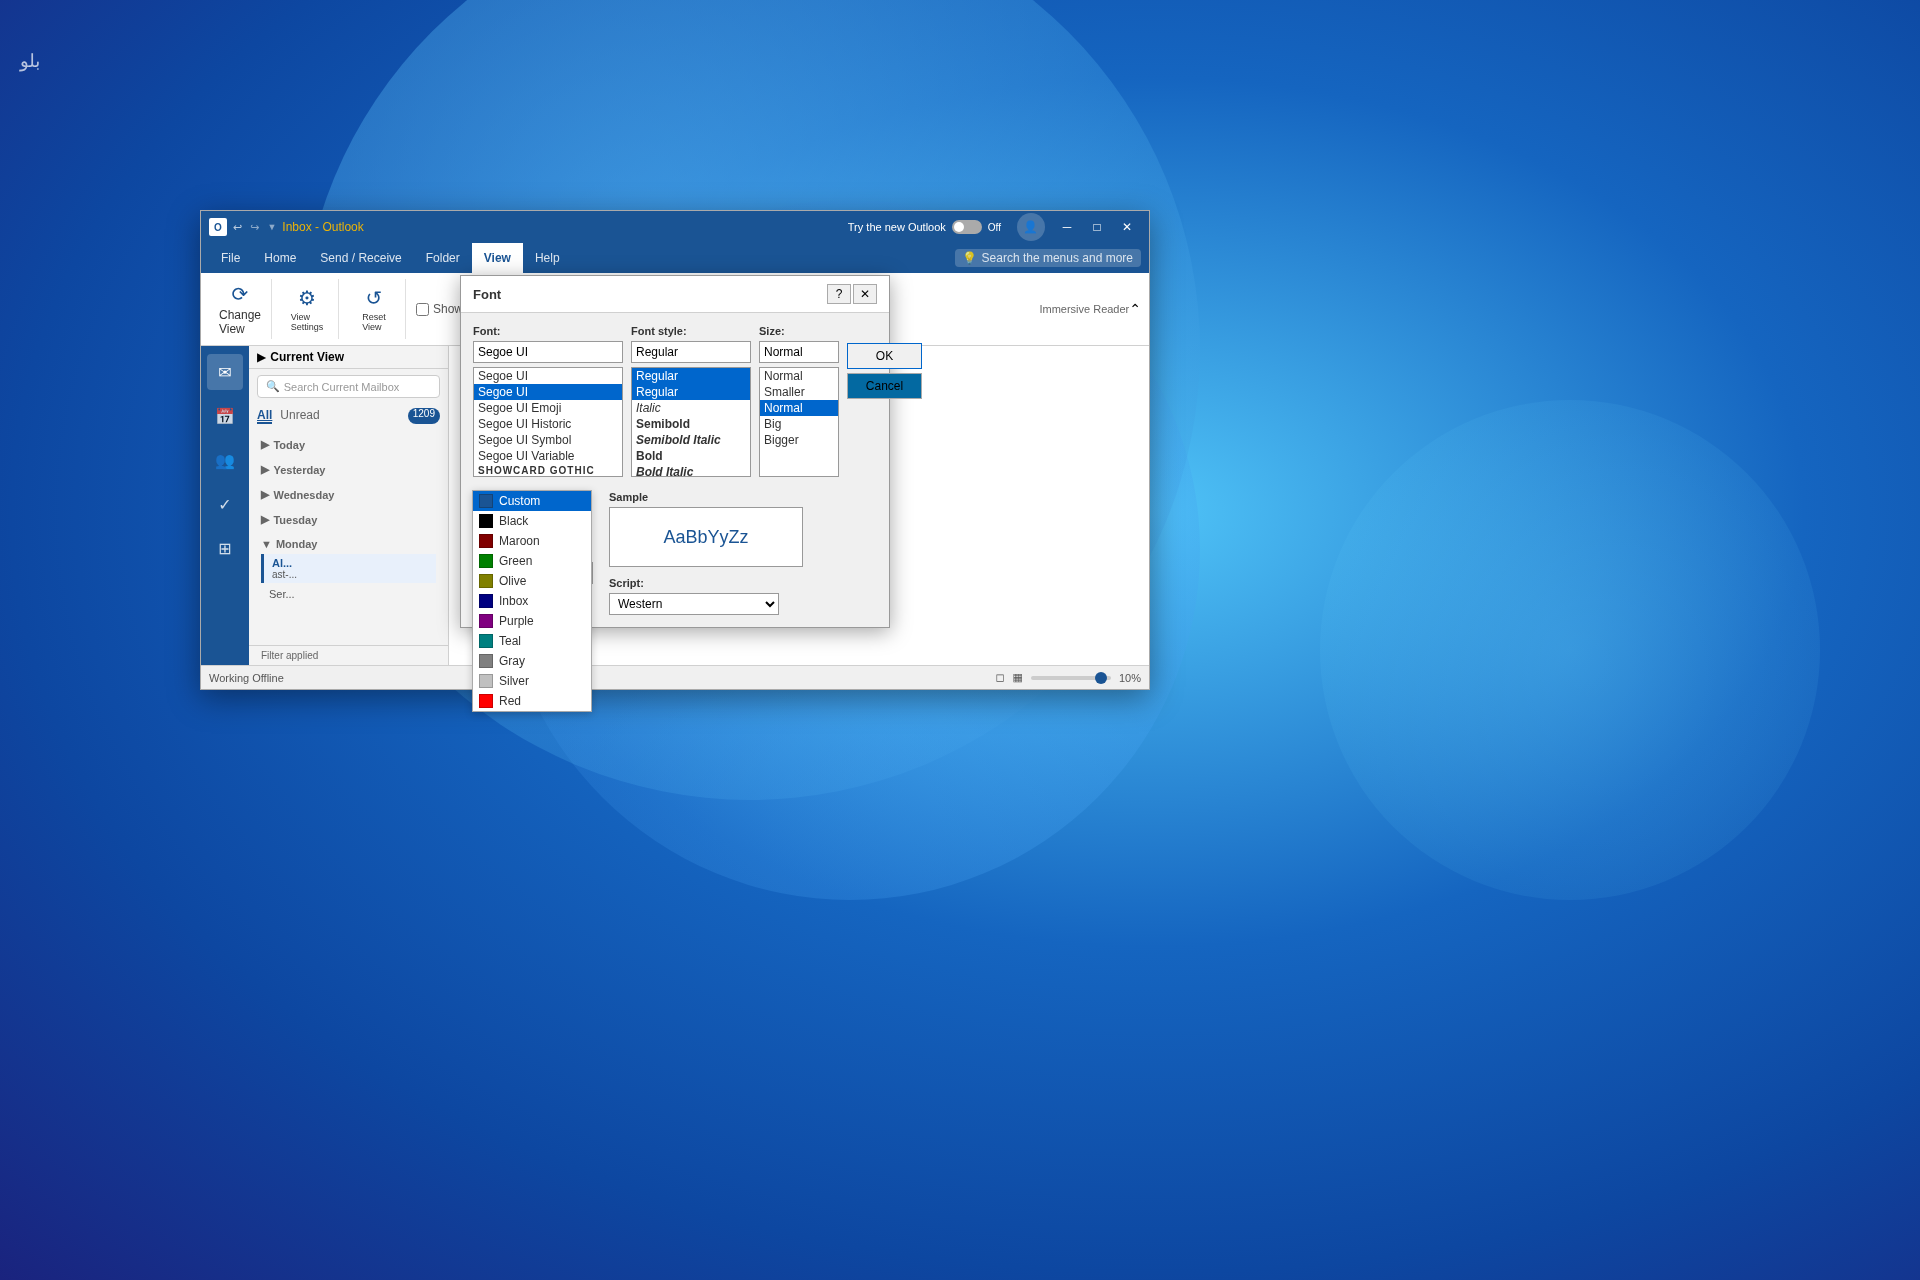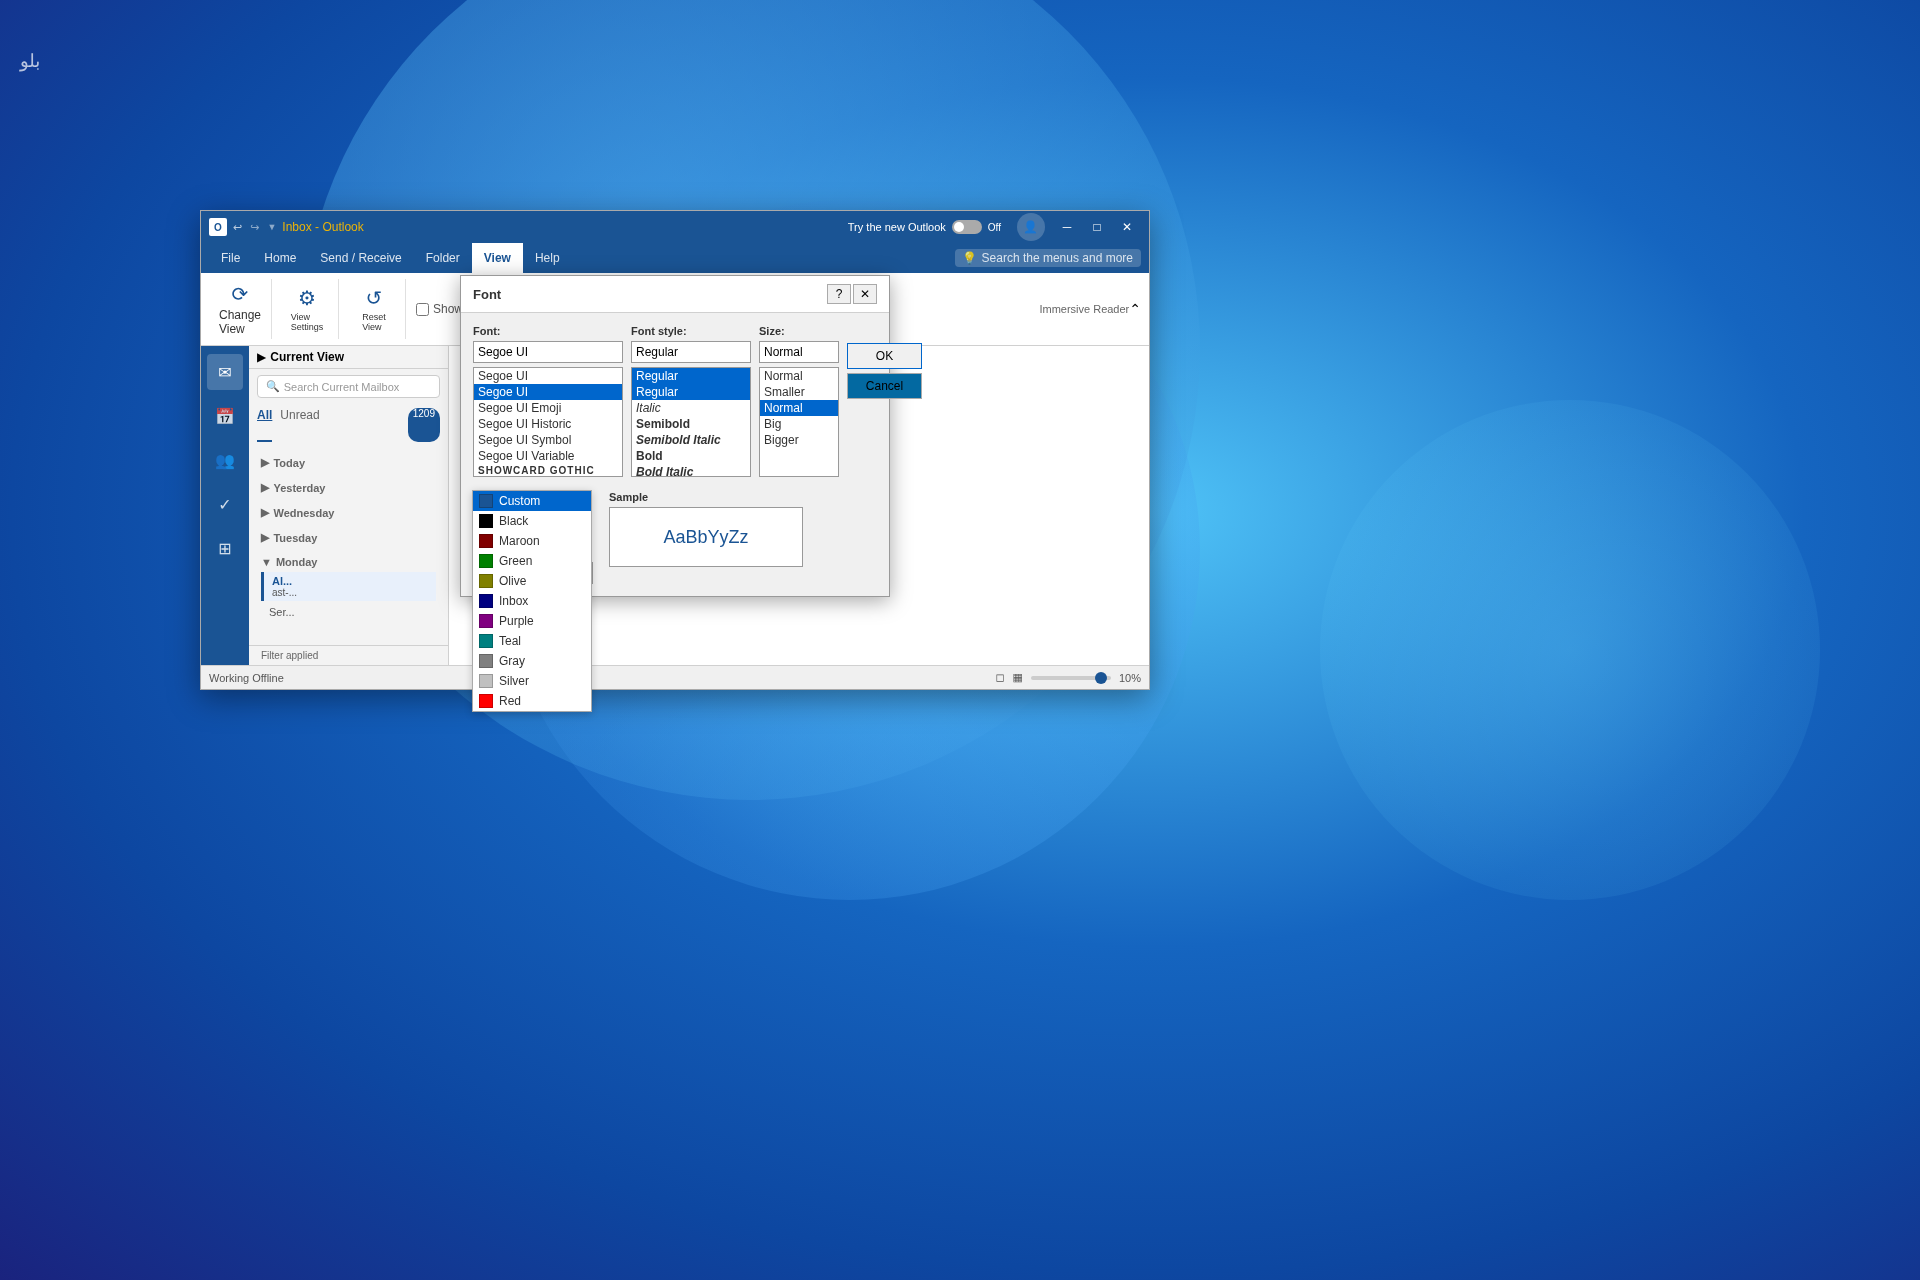--- a/index.html
+++ b/index.html
@@ -630,21 +630,21 @@
           <span style="font-size:12px;font-weight:600;">Current View</span>
         </div>
       </div>
 
       <div class="search-box">
         <span>🔍</span>
         <span style="color:#999;font-size:11px;">Search Current Mailbox</span>
       </div>
 
       <div style="display:flex;gap:8px;padding:4px 8px;">
-        <span style="font-weight:600;color:#1a5494;border-bottom:2px solid #1a5494;padding-bottom:18px;font-size:12px;cursor:pointer;text-decoration:underline;">All</span>
+        <span style="font-weight:600;color:#1a5494;border-bottom:2px solid #1a5494;padding-bottom:0;font-size:12px;cursor:pointer;text-decoration:underline;">All</span>
         <span style="color:#666;font-size:12px;cursor:pointer;">Unread</span>
         <span style="margin-left:auto;background:#1a5494;color:white;border-radius:10px;padding:0 5px;font-size:10px;">1209</span>
       </div>
 
       <div class="inbox-list">
         <div class="inbox-group">
           <div class="inbox-group-header">
             <span>▶</span>
             <span>Today</span>
           </div>
@@ -787,20 +787,29 @@
         </div>
       </div>
 
       <div style="flex:1;">
         <div class="sample-section">
           <div class="sample-label">Sample</div>
           <div class="sample-box">
             <span>AaBbYyZz</span>
           </div>
         </div>
+        <div class="script-section">
+          <div class="script-label">Script:</div>
+          <select class="script-dropdown">
+            <option>Western</option>
+            <option>Eastern European</option>
+            <option>Cyrillic</option>
+            <option>Greek</option>
+          </select>
+        </div>
       </div>
     </div>
   </div>
 </div>
 
 <div class="color-dropdown-list">
   <div class="color-list-item selected">
     <div class="color-list-swatch" style="background:#1a5494;"></div>
     <span>Custom</span>
   </div>

